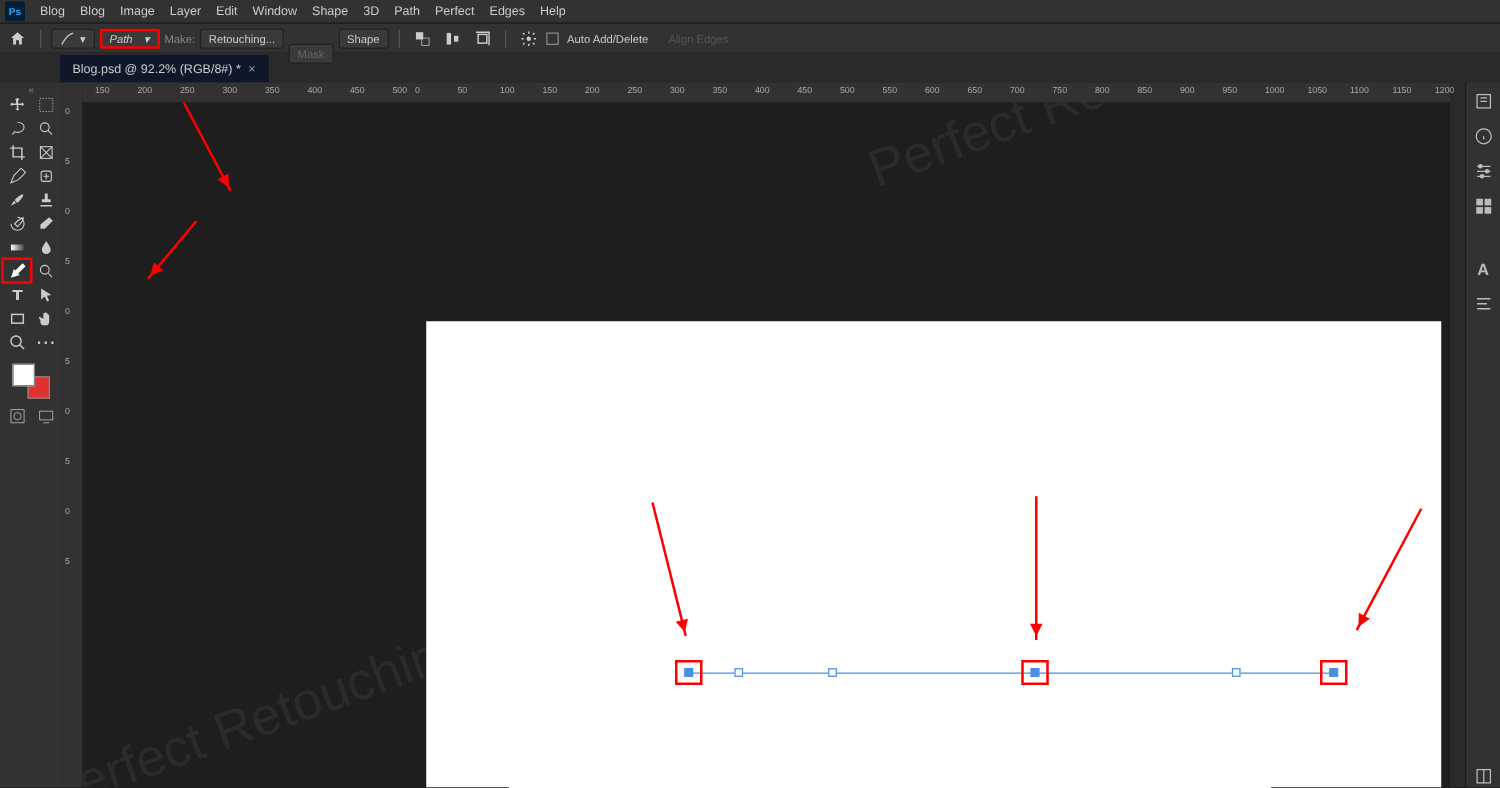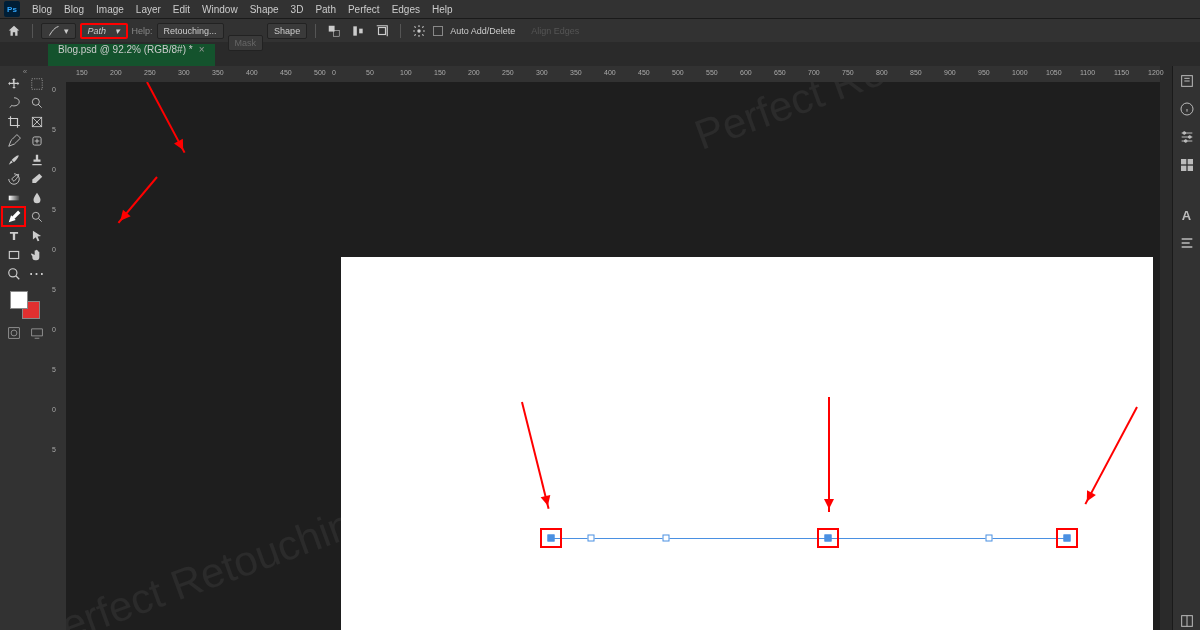--- a/index.html
+++ b/index.html
@@ -8,21 +8,21 @@
 .menubar .ps-logo { width: 16px; height: 16px; background: #001e36; color: #31a8ff; font-size: 8px; font-weight: bold; display: flex; align-items: center; justify-content: center; margin-right: 6px; border-radius: 2px; }
 .menubar span { padding: 0 6px; cursor: default; }
 .optbar { height: 24px; background: #323232; border-top: 1px solid #1a1a1a; display: flex; align-items: center; padding-left: 4px; font-size: 9px; gap: 4px; }
 .optbar .home { width: 20px; height: 18px; display: flex; align-items: center; justify-content: center; }
 .optbar .ctl { height: 16px; display: flex; align-items: center; padding: 0 6px; background: #3a3a3a; border: 1px solid #222; border-radius: 2px; }
 .optbar .box-red { border: 2px solid #ff0000 !important; }
 .optbar .sep { width: 1px; height: 14px; background: #555; margin: 0 4px; }
 .optbar .ibtn { width: 20px; height: 18px; display: flex; align-items: center; justify-content: center; }
 .optbar .chk { width: 10px; height: 10px; border: 1px solid #888; margin-right: 3px; }
 .tabbar { height: 24px; background: #2a2a2a; display: flex; align-items: flex-end; padding-left: 48px; }
-.tabbar .tab { background: #14532d; height: 22px; padding: 0 10px; font-size: 10px; display: flex; gap: 6px; }
+.tabbar .tab { background: #0f172a; height: 22px; padding: 0 10px; font-size: 10px; display: flex; align-items: center; gap: 6px; }
 .tabbar .tab .x { font-size: 10px; color: #999; }
 .workspace { position: absolute; top: 66px; bottom: 0; left: 0; right: 0; display: flex; }
 .toolbar { width: 50px; background: #323232; display: flex; flex-wrap: wrap; padding: 2px; gap: 0; align-content: flex-start; }
 .toolbar .handle { width: 100%; height: 6px; display:flex; justify-content:center; align-items:center; }
 .toolbar .handle::before { content:"«"; font-size:8px; color:#888;}
 .tool { width: 23px; height: 19px; display: flex; align-items: center; justify-content: center; color: #ccc; position: relative; }
 .tool.red-box { outline: 2px solid #ff0000; outline-offset: -1px; z-index: 2; }
 .swatches { width: 100%; padding: 4px; display: flex; flex-direction: column; gap: 4px; margin-top: 4px;}
 .swatch-pair { position: relative; width: 30px; height: 28px; margin-left: 4px;}
 .swatch-fg { position: absolute; width: 18px; height: 18px; background: #fff; border: 1px solid #888; top: 0; left: 0; }
@@ -77,21 +77,21 @@
   <div class="ctl">
     <svg width="12" height="12" viewBox="0 0 24 24" fill="none" stroke="#ccc" stroke-width="2">
         <path d="M3 21s8-16 18-18"></path>
       </svg>
     <span style="margin-left:4px;">▾</span>
   </div>
   <div class="ctl box-red" style="width:48px; justify-content:space-between;font-style:italic;">
     <span>Path</span>
       <span>▾</span>
   </div>
-  <span style="color:#888;">Help:</span>
+  <span style="color:#888;">Make:</span>
   <div class="ctl">Retouching...</div>
   <div class="ctl" style="color:#666;margin-top:25px;">Mask</div>
   <div class="ctl">Shape</div>
   <div class="sep"></div>
   <div class="ibtn">
       <svg width="14" height="14" viewBox="0 0 24 24" fill="#ccc">
         <rect x="3" y="3" width="10" height="10"></rect>
         <rect x="11" y="11" width="10" height="10" fill="none" stroke="#ccc"></rect>
       </svg>
     </div>

